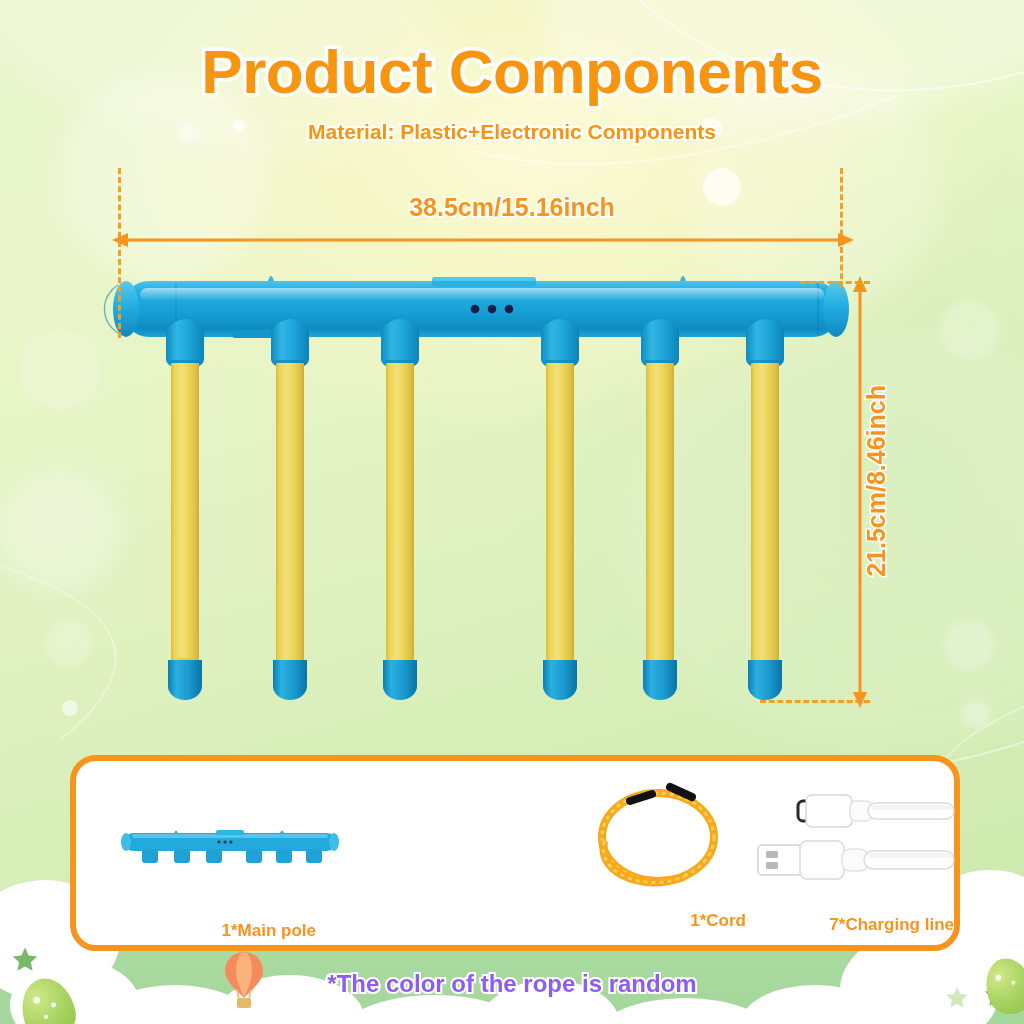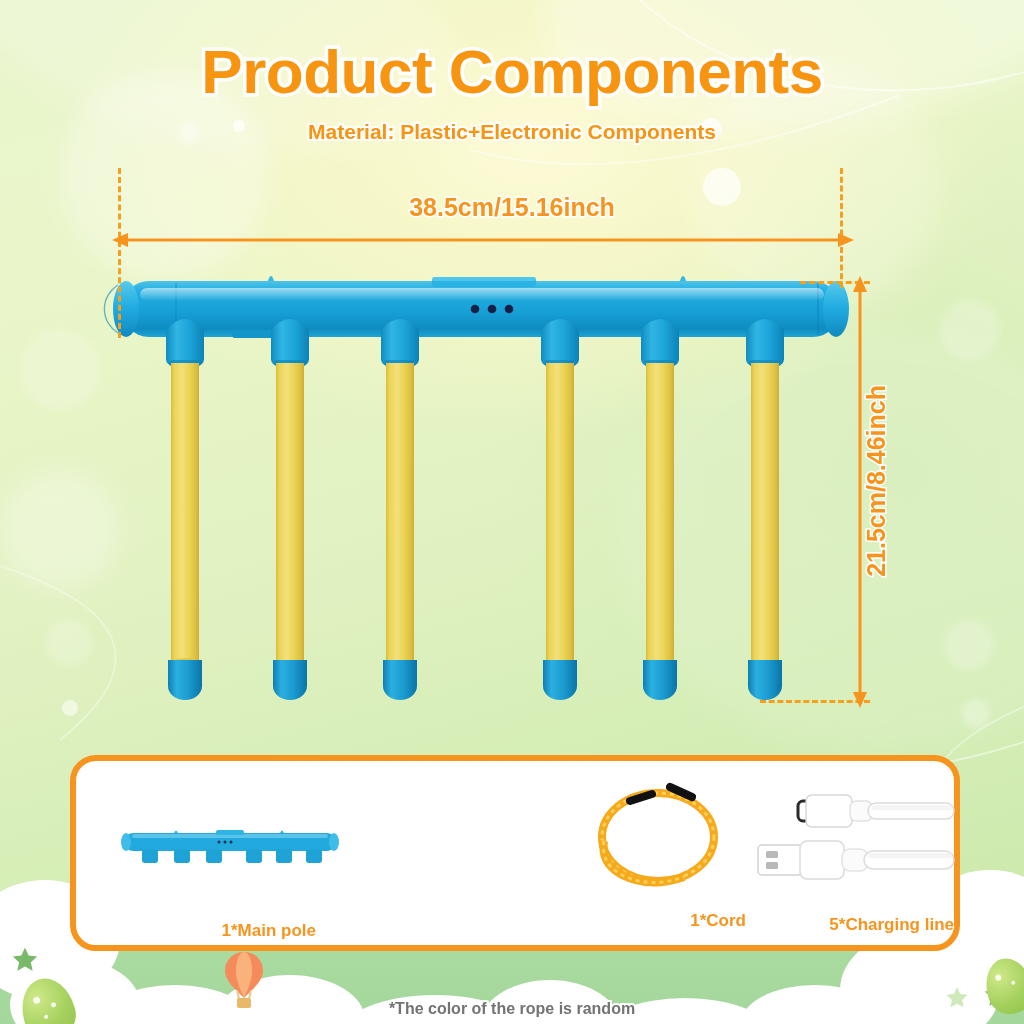--- a/index.html
+++ b/index.html
@@ -89,22 +89,22 @@
     background:#ffffff; border:6px solid #F7941E; border-radius:26px; z-index:7;
   }
   .acc-item { position:absolute; }
   .acc-label {
     position:absolute; top:138px; text-align:right; width:100%;
     font-size:17px; font-weight:700; color:#F7941E;
     -webkit-text-stroke:1.5px #ffffff; paint-order:stroke fill;
     white-space:nowrap;
   }
   #disclaimer {
-    position:absolute; left:0; top:1000px; width:1024px; text-align:center;
-    font-size:16px; font-weight:700; color:#737373;
+    position:absolute; left:0; top:970px; width:1024px; text-align:center;
+    font-size:24px; font-weight:700; color:#8b5cf6;
     -webkit-text-stroke:4px #ffffff; paint-order:stroke fill; z-index:8;
   }
 </style>
 </head>
 <body>
 
 <div id="bg">
   <div class="bg-base"></div>
 
   <div class="bg-swoosh" style="left:540px;top:-180px;width:620px;height:300px;transform:rotate(-12deg);"></div>
@@ -357,17 +357,17 @@
 
     <svg style="position:absolute;left:20px;top:58px;" width="200" height="50" viewBox="0 0 200 50">
       <rect x="2" y="10" width="44" height="30" rx="4" fill="#ffffff" stroke="#d2d2d2" stroke-width="1.5"></rect>
       <rect x="10" y="16" width="12" height="7" rx="1.5" fill="#b9b9b9"></rect>
       <rect x="10" y="27" width="12" height="7" rx="1.5" fill="#b9b9b9"></rect>
       <rect x="44" y="6" width="44" height="38" rx="7" fill="#ffffff" stroke="#dadada" stroke-width="1.5"></rect>
       <rect x="86" y="14" width="26" height="22" rx="8" fill="#fbfbfb" stroke="#e4e4e4" stroke-width="1.5"></rect>
       <rect x="108" y="16" width="90" height="18" rx="9" fill="#ffffff" stroke="#dcdcdc" stroke-width="1.5"></rect>
       <rect x="112" y="18" width="84" height="5" rx="2.5" fill="#f4f4f4"></rect>
     </svg>
-    <div class="acc-label">5*Charging line</div>
+    <div class="acc-label">7*Charging line</div>
   </div>
 </div>
 
 <div id="disclaimer">*The color of the rope is random</div>
 
 </body></html>

